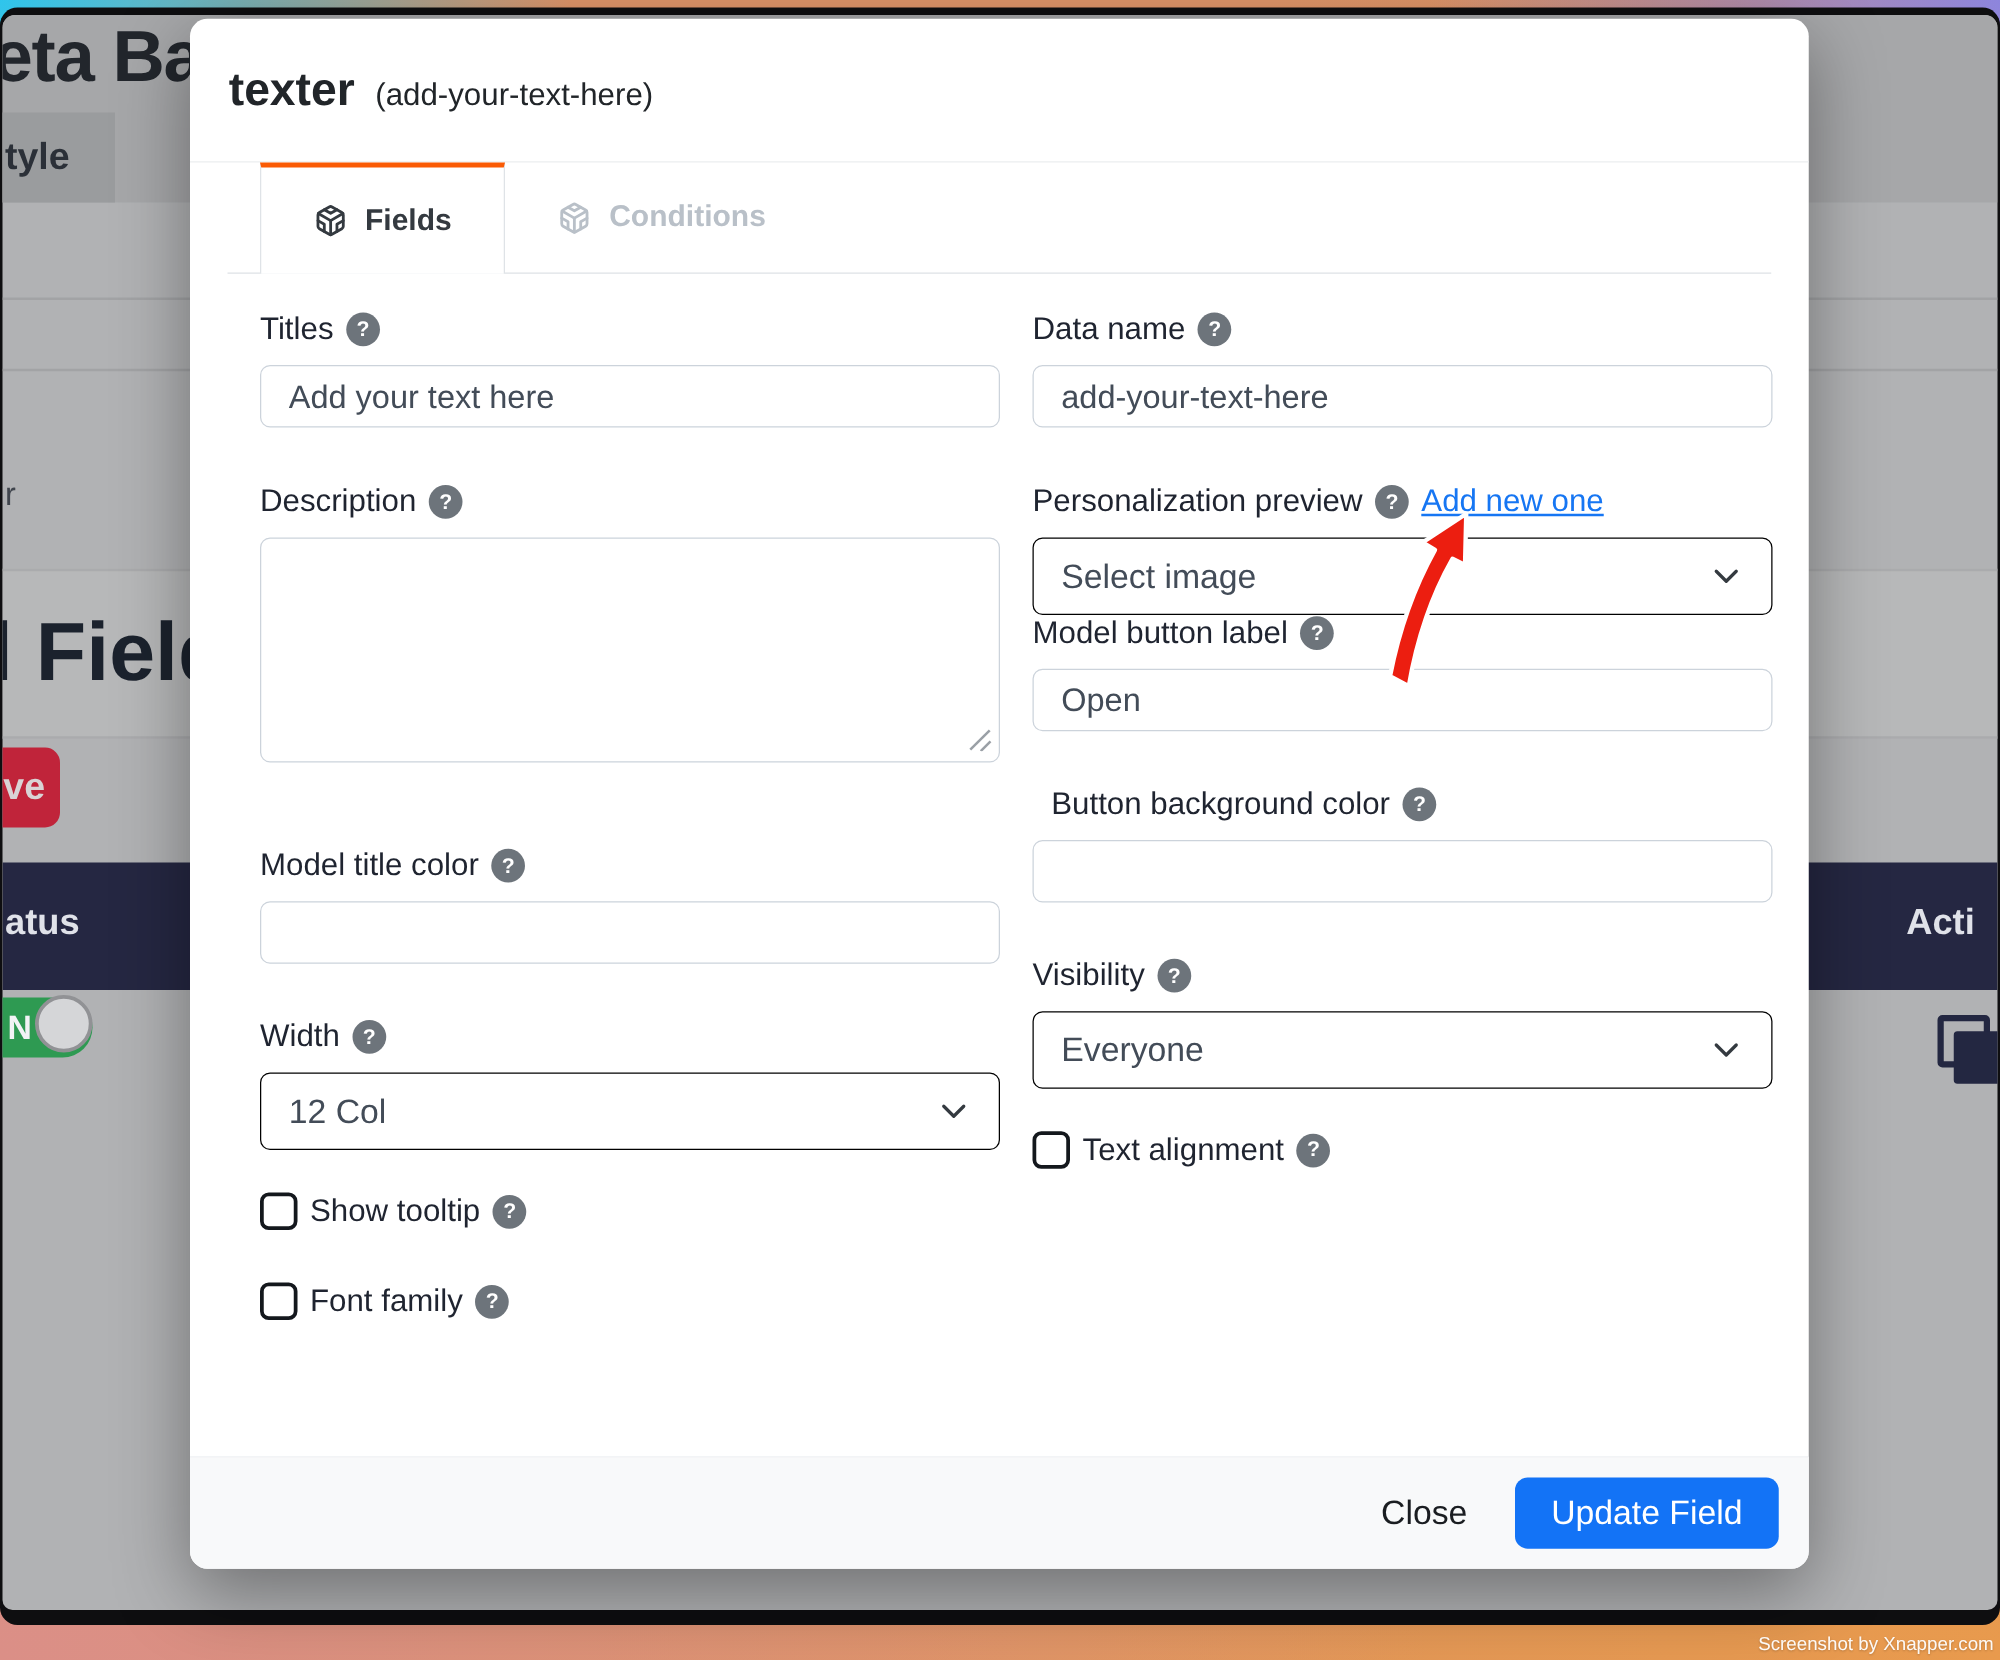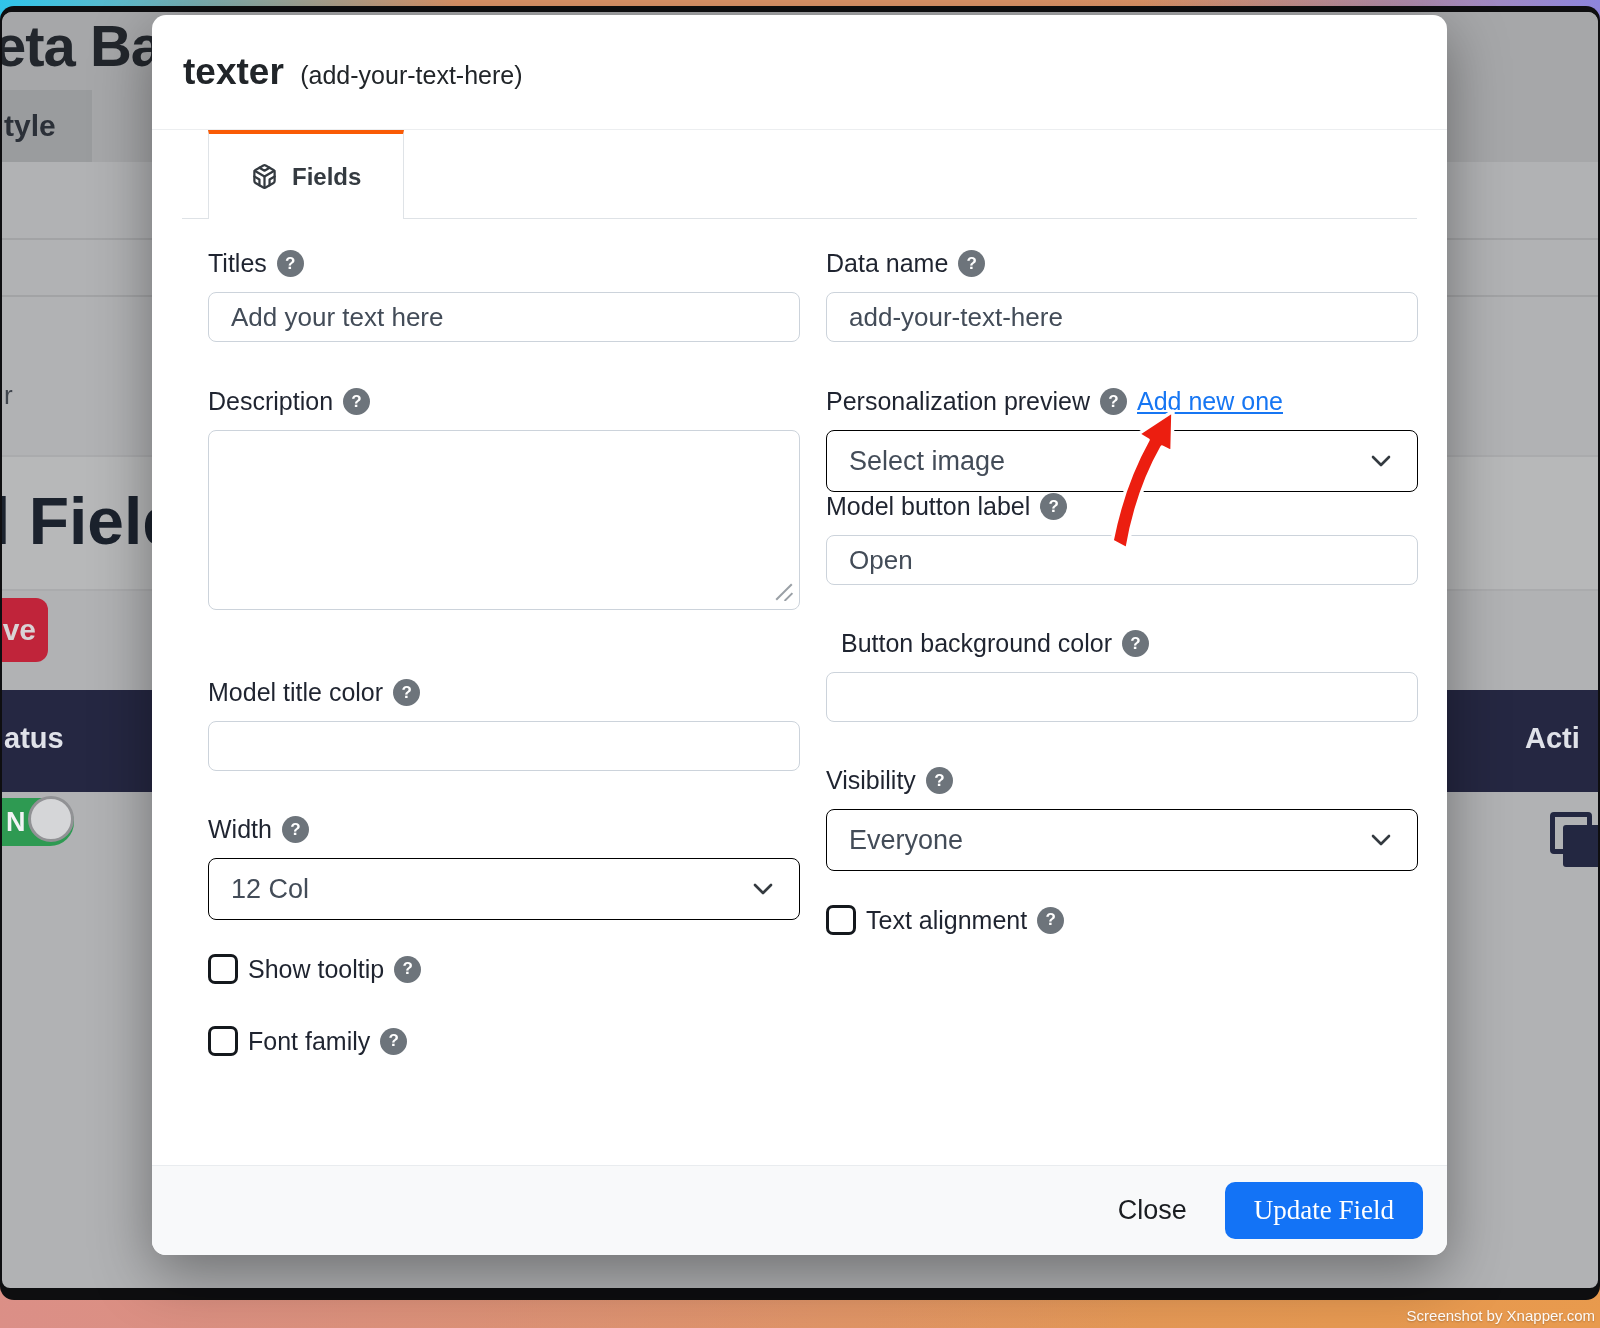--- a/index.html
+++ b/index.html
@@ -122,21 +122,21 @@
   .r-vis-label { margin-top:44px; }
   .r-cb { margin-top:34px; }
 
   .modal-footer { height:90px; background:#f8f9fa; border-top:1px solid #e9ecef;
     border-radius:0 0 14px 14px; display:flex; align-items:center;
     justify-content:flex-end; padding-right:24px; gap:38px; }
   .close-btn { background:none; border:none; font-size:27px; color:#1a1d21;
     font-family:"Liberation Sans", sans-serif; cursor:pointer; }
   .update-btn { background:#1373f6; color:#fff; border:none; border-radius:10px;
     height:57px; padding:0 29px; font-size:27px;
-    font-family:Liberation Serif, serif; cursor:pointer; }
+    font-family:Liberation Sans, sans-serif; cursor:pointer; }
 
   .red-arrow { position:absolute; left:1095px; top:405px; width:100px; height:152px;
     pointer-events:none; }
 </style>
 </head>
 <body>
 
 <div class="window">
   <div class="page">
     <div class="bg-top"></div>
@@ -179,20 +179,33 @@
           <path d="M21 16V8a2 2 0 0 0-1-1.73l-7-4a2 2 0 0 0-2 0l-7 4A2 2 0 0 0 3 8v8a2 2 0 0 0 1 1.73l7 4a2 2 0 0 0 2 0l7-4A2 2 0 0 0 21 16z"></path>
           <polyline points="7.5 4.21 12 6.81 16.5 4.21"></polyline>
           <polyline points="7.5 19.79 7.5 14.6 3 12"></polyline>
           <polyline points="21 12 16.5 14.6 16.5 19.79"></polyline>
           <polyline points="3.27 6.96 12 12.01 20.73 6.96"></polyline>
           <line x1="12" y1="22.08" x2="12" y2="12"></line>
         </svg>
       </span>
       <span>Fields</span>
     </div>
+    <div class="tab">
+      <span class="tab-icon">
+        <svg viewBox="0 0 24 24" fill="none" stroke-width="2" stroke-linecap="round" stroke-linejoin="round">
+          <path d="M21 16V8a2 2 0 0 0-1-1.73l-7-4a2 2 0 0 0-2 0l-7 4A2 2 0 0 0 3 8v8a2 2 0 0 0 1 1.73l7 4a2 2 0 0 0 2 0l7-4A2 2 0 0 0 21 16z"></path>
+          <polyline points="7.5 4.21 12 6.81 16.5 4.21"></polyline>
+          <polyline points="7.5 19.79 7.5 14.6 3 12"></polyline>
+          <polyline points="21 12 16.5 14.6 16.5 19.79"></polyline>
+          <polyline points="3.27 6.96 12 12.01 20.73 6.96"></polyline>
+          <line x1="12" y1="22.08" x2="12" y2="12"></line>
+        </svg>
+      </span>
+      <span>Conditions</span>
+    </div>
   </div>
 
   <div class="modal-body">
 
     <div class="col">
       <div class="field-label mt-row1">
         <span>Titles</span>
         <span class="help">?</span>
       </div>
       <input class="txt-input" type="text" value="Add your text here" style="">

